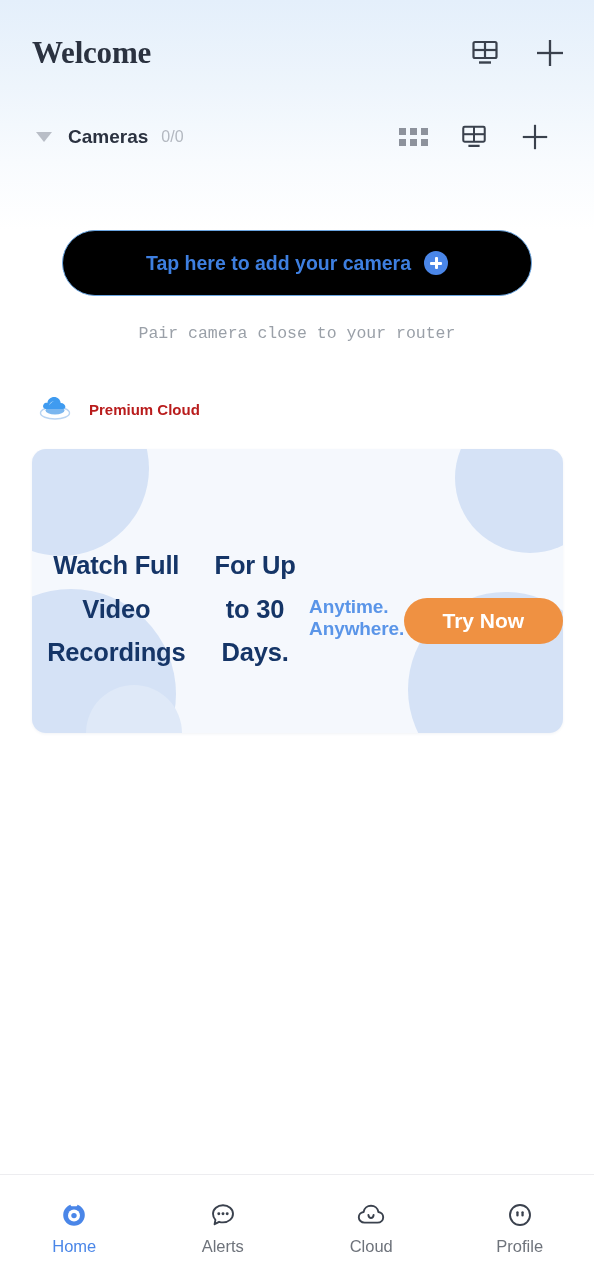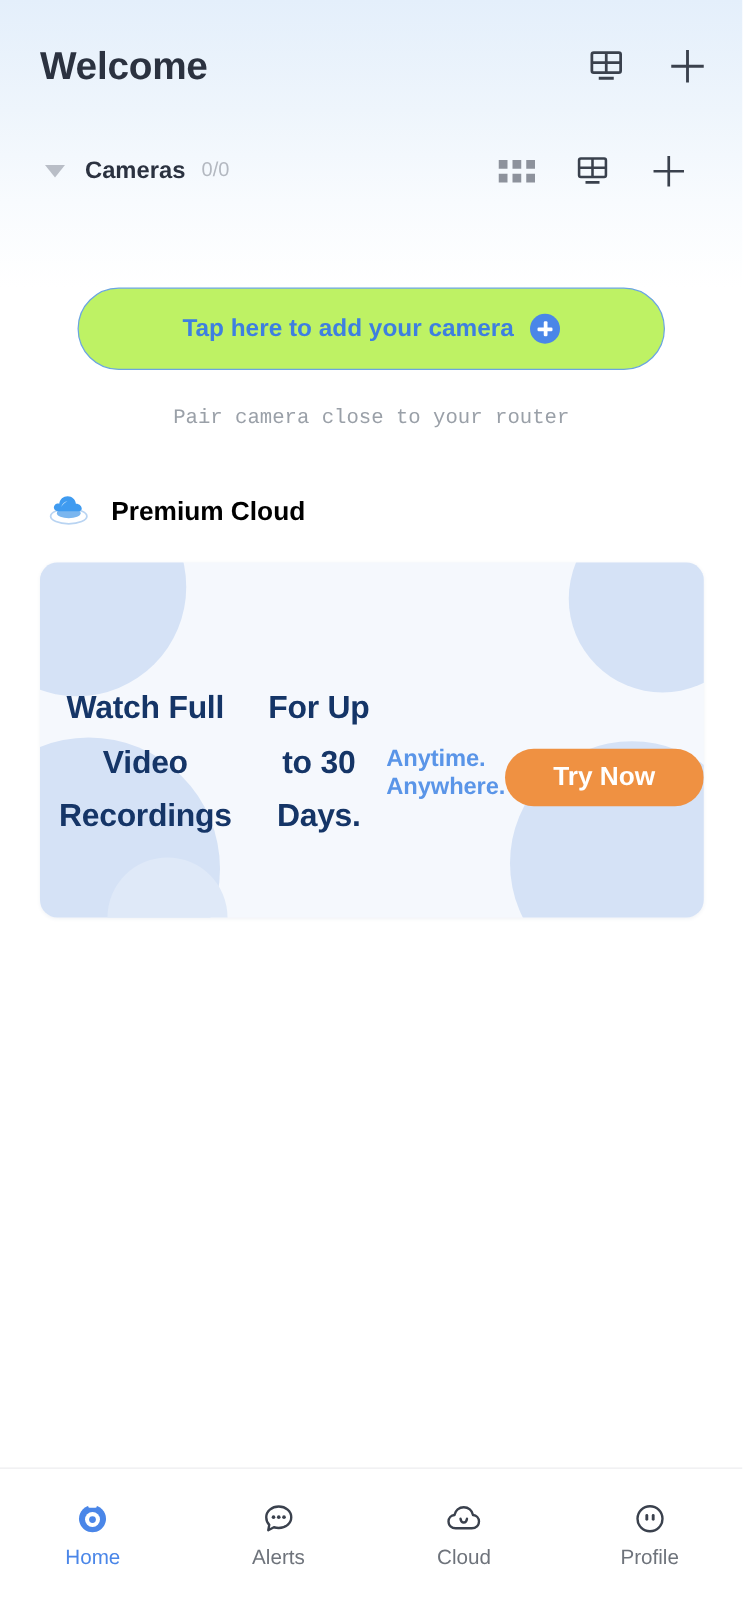--- a/index.html
+++ b/index.html
@@ -33,20 +33,21 @@
     display: flex;
     flex-direction: column;
   }
 
   
   .header {
     height: 106px;
     display: flex;
     align-items: center;
     padding: 0 28px 0 32px;
+    font-family: Liberation Serif, serif;
   }
   .header-title {
     font-size: 31px;
     font-weight: bold;
     color: #2b3240;
     letter-spacing: -0.2px;
     flex: 1 1 auto;
   }
   .header-actions {
     display: flex;
@@ -106,21 +107,21 @@
     margin-top: 62px;
     display: flex;
     flex-direction: column;
     align-items: center;
   }
   .add-btn {
     width: 470px;
     height: 66px;
     border: 1px solid #6ba5e0;
     border-radius: 33px;
-    background: #bef264;
+    background: #000000;
     display: flex;
     align-items: center;
     justify-content: center;
     gap: 13px;
     cursor: pointer;
   }
   .add-btn-label {
     font-size: 19.5px;
     font-weight: bold;
     color: #3e7fe0;
@@ -149,23 +150,23 @@
 
   
   .premium-row {
     margin-top: 49px;
     display: flex;
     align-items: center;
     padding-left: 38px;
     gap: 17px;
   }
   .premium-label {
-    font-size: 21px;
-    font-weight: bold;
-    color: #000000;
+    font-size: 15px;
+    font-weight: bold;
+    color: #b91c1c;
   }
 
   
   .promo-card {
     position: relative;
     margin: 23px auto 0 auto;
     width: 531px;
     height: 284px;
     border-radius: 14px;
     background: #f5f8fd;

